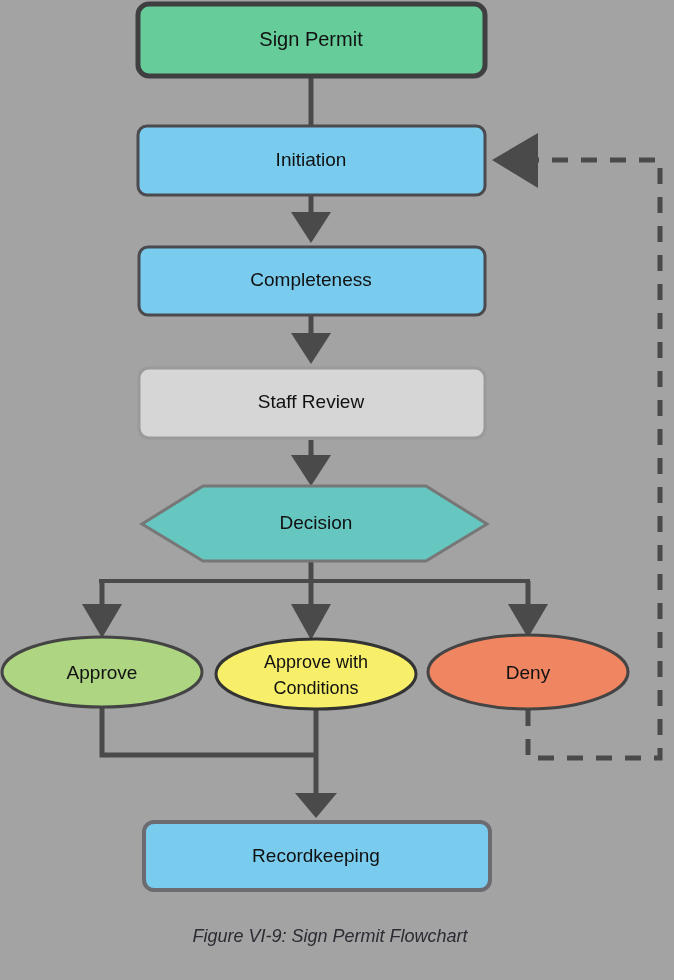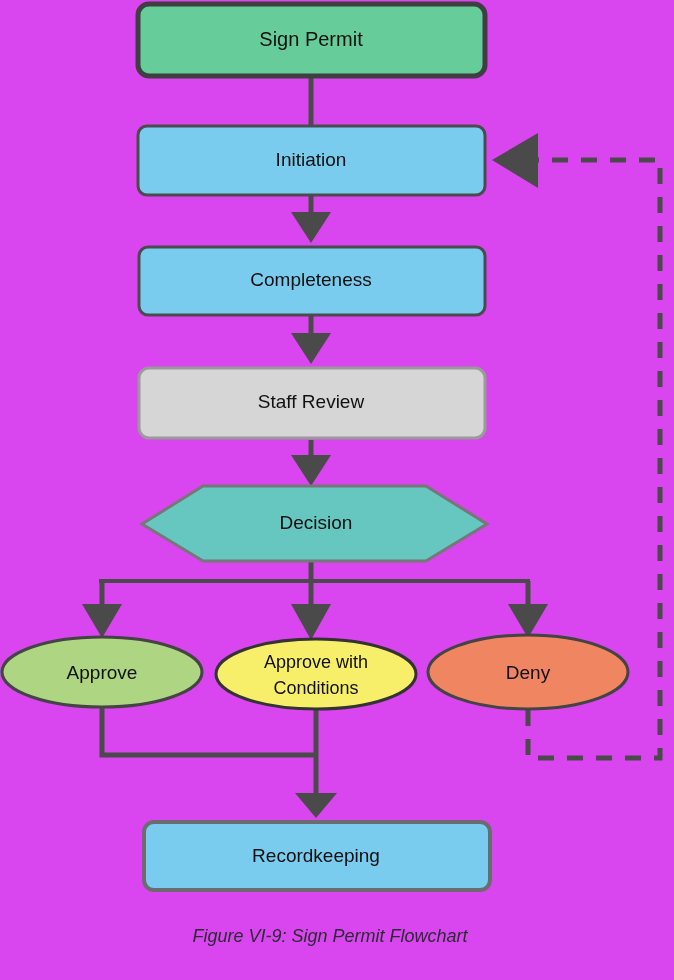--- a/index.html
+++ b/index.html
@@ -8,21 +8,21 @@
     padding: 0;
     background: #ffffff;
   }
   body {
     font-family: "Liberation Sans", "DejaVu Sans", sans-serif;
   }
   #page {
     position: relative;
     width: 674px;
     height: 980px;
-    background: #d946ef;
+    background: #a3a3a3;
     overflow: hidden;
   }
   #flow-svg {
     position: absolute;
     left: 0;
     top: 0;
     width: 674px;
     height: 980px;
     display: block;
   }

